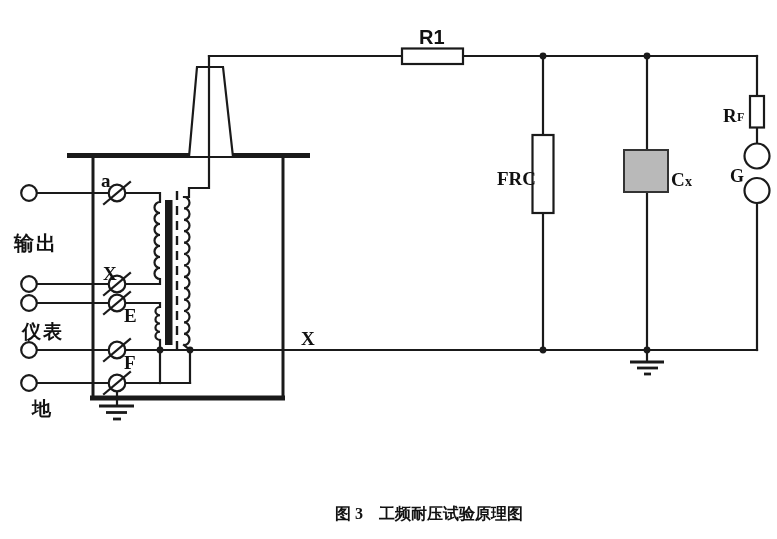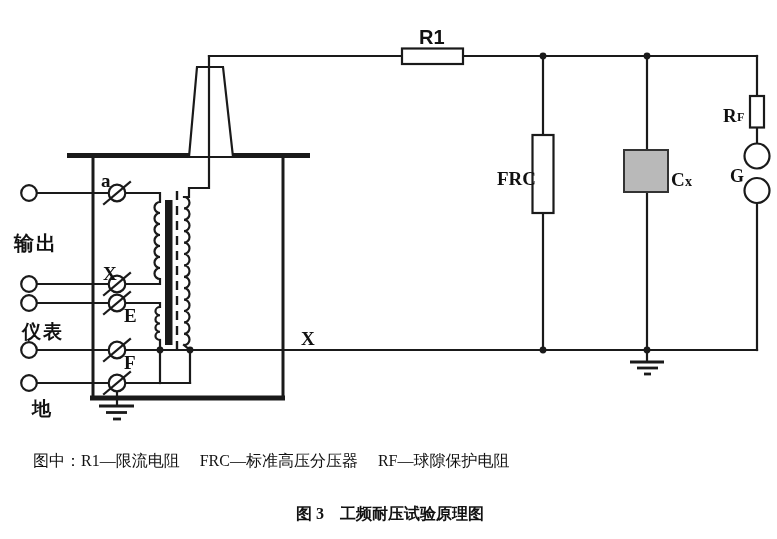--- a/index.html
+++ b/index.html
@@ -15,21 +15,21 @@
   .comp{fill:#ffffff;stroke:#1a1a1a;stroke-width:2.2;}
   .winding{stroke:#1a1a1a;stroke-width:2.2;fill:none;}
   .dot{fill:#1a1a1a;stroke:none;}
   .term{fill:#ffffff;stroke:#1a1a1a;stroke-width:2.2;}
   .lbl-serif{font-family:"Liberation Serif",serif;font-weight:bold;fill:#111;}
   .lbl-sans{font-family:"Liberation Sans","DejaVu Sans",sans-serif;font-weight:bold;fill:#111;}
   .cap{
     position:absolute;font-family:"Liberation Serif",serif;font-size:16px;color:#111;
     white-space:pre;line-height:18px;
   }
-  .cap.bold{font-weight:bold;}
+  .cap.bold{font-weight:bold;margin-left:39px;}
 </style>
 </head>
 <body>
 
 <div id="stage">
 
   <svg id="schematic" width="777" height="539" viewBox="0 0 777 539" xmlns="http://www.w3.org/2000/svg">
 
     <path class="boxside" d="M93,155 V398"></path>
     <path class="boxside" d="M283,155 V398"></path>
@@ -132,15 +132,14 @@
 
     <text class="lbl-sans" x="419" y="44" font-size="20">R1</text>
     <text class="lbl-serif" x="497" y="185" font-size="19">FRC</text>
     <text class="lbl-serif" x="671" y="186" font-size="19">C</text>
     <text class="lbl-serif" x="685" y="186" font-size="14">x</text>
     <text class="lbl-serif" x="723" y="122" font-size="19">R</text>
     <text class="lbl-serif" x="737" y="121" font-size="12">F</text>
     <text class="lbl-serif" x="730" y="182" font-size="18">G</text>
   </svg>
 
-  <div class="cap" style="left:33px;top:452px;">图中：R1—限流电阻     FRC—标准高压分压器     RF—球隙保护电阻</div>
   <div class="cap bold" style="left:296px;top:505px;">图 3    工频耐压试验原理图</div>
 </div>
 
 </body></html>

